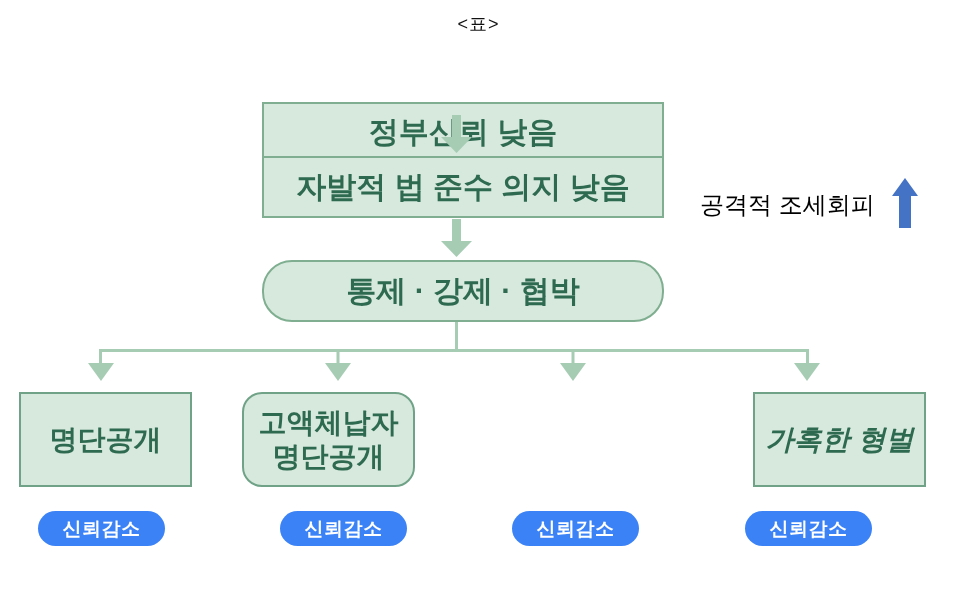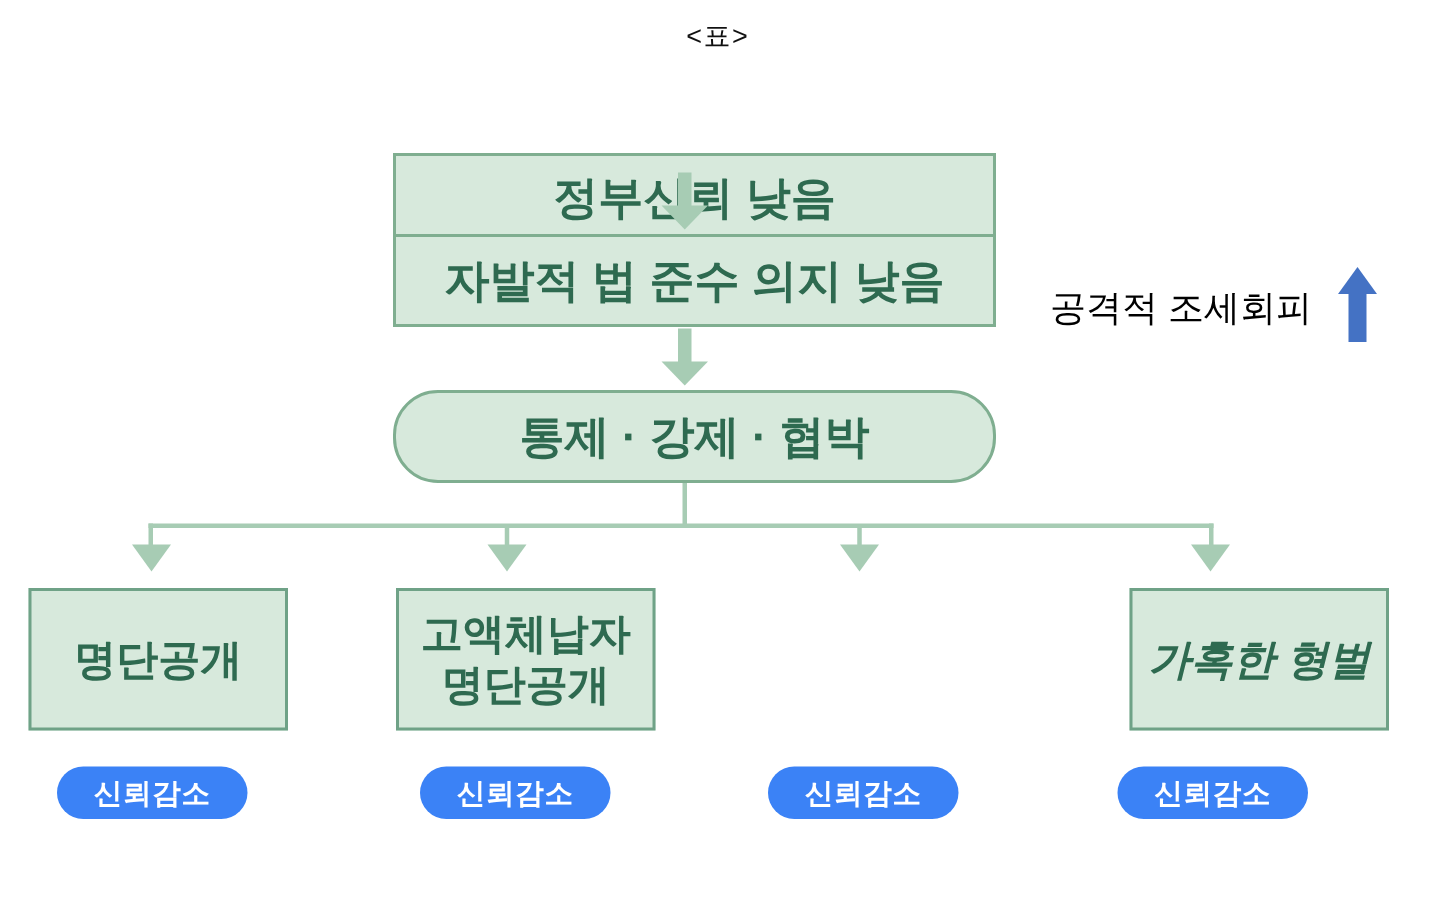--- a/index.html
+++ b/index.html
@@ -79,21 +79,21 @@
       <rect x="806" y="349" width="3" height="15"></rect>
       <polygon points="794,363 820,363 807,381"></polygon>
     </g>
     <g fill="#4472c4">
       <polygon points="905,178 892,196 918,196"></polygon>
       <rect x="899" y="194" width="12" height="34"></rect>
     </g>
   </svg>
 
   <div class="leaf-box" style="left:19px;">명단공개</div>
-  <div class="leaf-box" style="left:264px;">고액체납자
+  <div class="leaf-box" style="left:242px;border-radius:20px;">고액체납자
 명단공개</div>
   <div class="leaf-box" style="left:753px;font-style:italic;">가혹한 형벌</div>
 
   <div class="badge" style="left:38px;">신뢰감소</div>
   <div class="badge" style="left:280px;">신뢰감소</div>
   <div class="badge" style="left:512px;">신뢰감소</div>
   <div class="badge" style="left:745px;">신뢰감소</div>
 
 </div>
 

